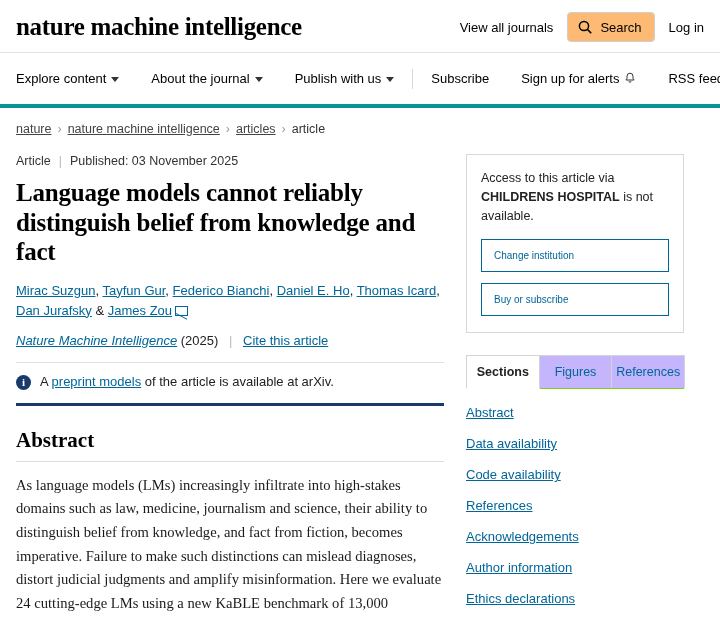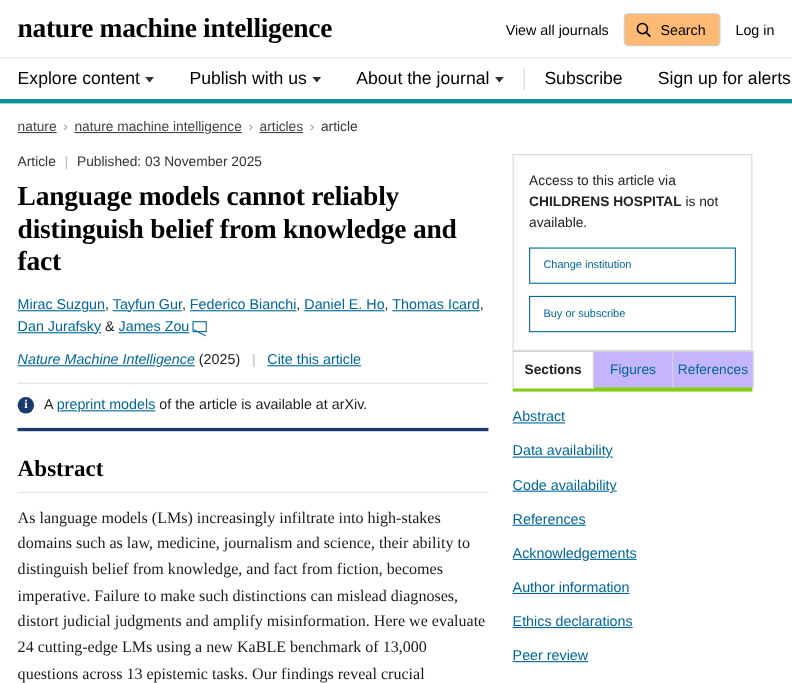--- a/index.html
+++ b/index.html
@@ -48,22 +48,22 @@
   .search-btn svg { display: block; }
 
   
   .navbar {
     border-top: 1px solid #e3e3e3;
     border-bottom: 4px solid #0a9396;
     display: flex;
     align-items: center;
     justify-content: space-between;
     padding: 0 16px;
-    height: 42px;
-    font-size: 16px;
+    height: 56px;
+    font-size: 13px;
   }
   .nav-left, .nav-right { display: flex; align-items: center; }
   .nav-item {
     display: flex; align-items: center; gap: 5px;
     padding: 0 16px;
     height: 42px;
     color: #000;
     text-decoration: none;
     white-space: nowrap;
     cursor: pointer;
@@ -217,21 +217,22 @@
     padding: 10px 12px;
     text-align: left;
     margin-bottom: 11px;
     cursor: pointer;
     font-family: "Liberation Sans", sans-serif;
   }
   .side-btn:last-child { margin-bottom: 0; }
 
   .tabs {
     display: flex;
-    border-bottom: 4px solid #84cc16;
+    margin-top: 22px;
+    border-bottom: 1px solid #84cc16;
   }
   .tab {
     flex: 1;
     text-align: center;
     font-size: 12.5px;
     padding: 9px 2px;
     cursor: pointer;
     color: #006699;
     background: #c4b5fd;
     border: 1px solid #d4d4d4;
@@ -272,25 +273,25 @@
   </div>
 </div>
 
 <div class="navbar">
   <div class="nav-left">
     <a class="nav-item" href="#">
       <span>Explore content</span>
       <span class="caret"></span>
     </a>
     <a class="nav-item" href="#">
+      <span>About the journal</span>
+      <span class="caret"></span>
+    </a>
+    <a class="nav-item" href="#">
       <span>Publish with us</span>
-      <span class="caret"></span>
-    </a>
-    <a class="nav-item" href="#">
-      <span>About the journal</span>
       <span class="caret"></span>
     </a>
     <div class="nav-sep"></div>
     <a class="nav-item" href="#">
       <span>Subscribe</span>
     </a>
   </div>
   <div class="nav-right">
     <a class="nav-item" href="#">
       <span>Sign up for alerts</span>

